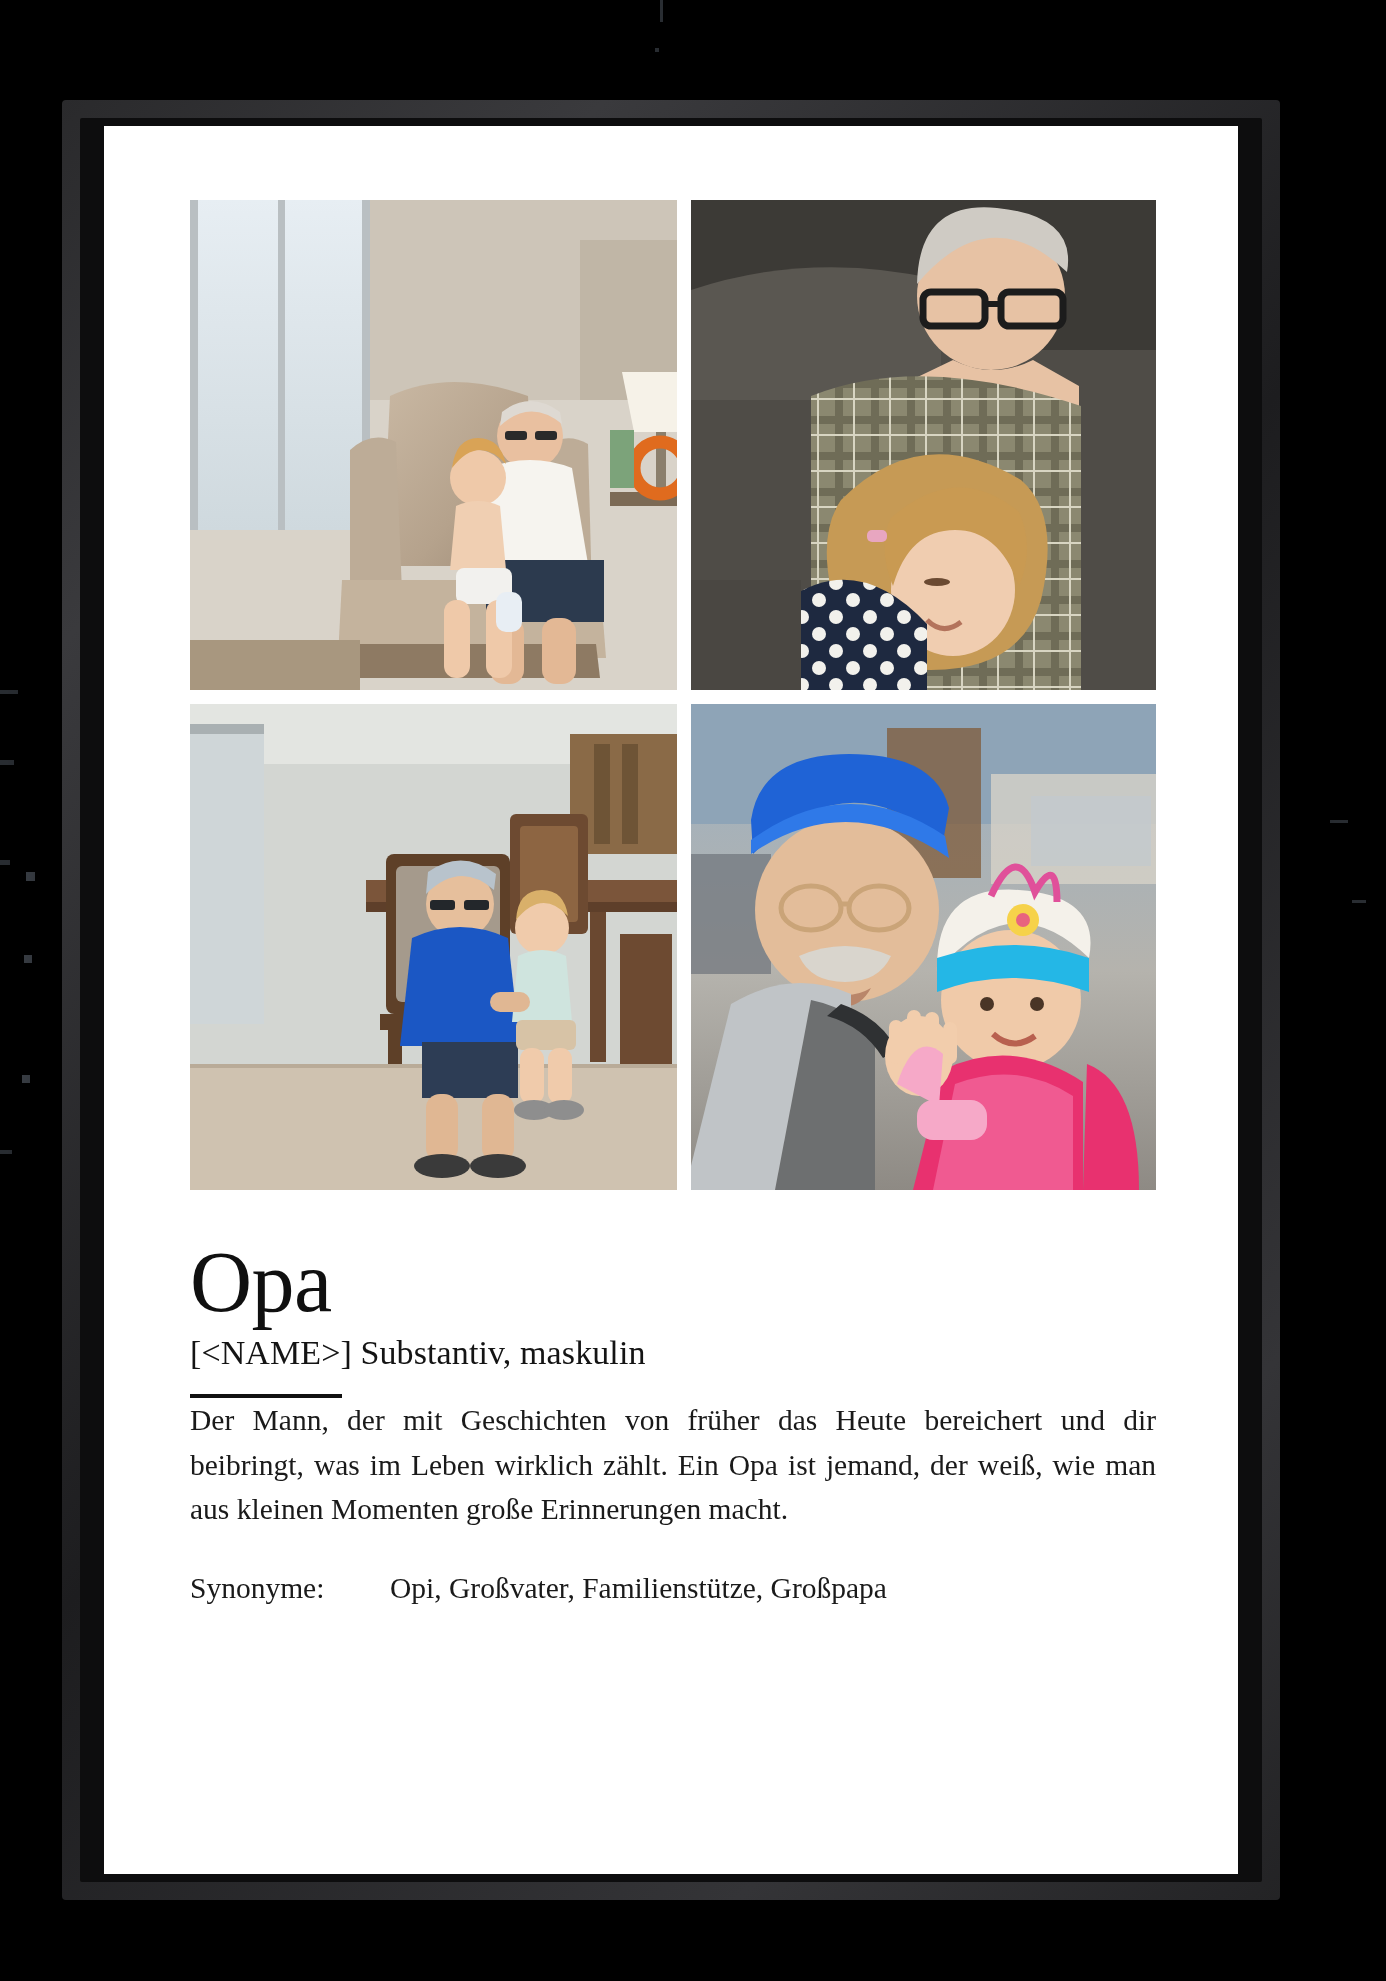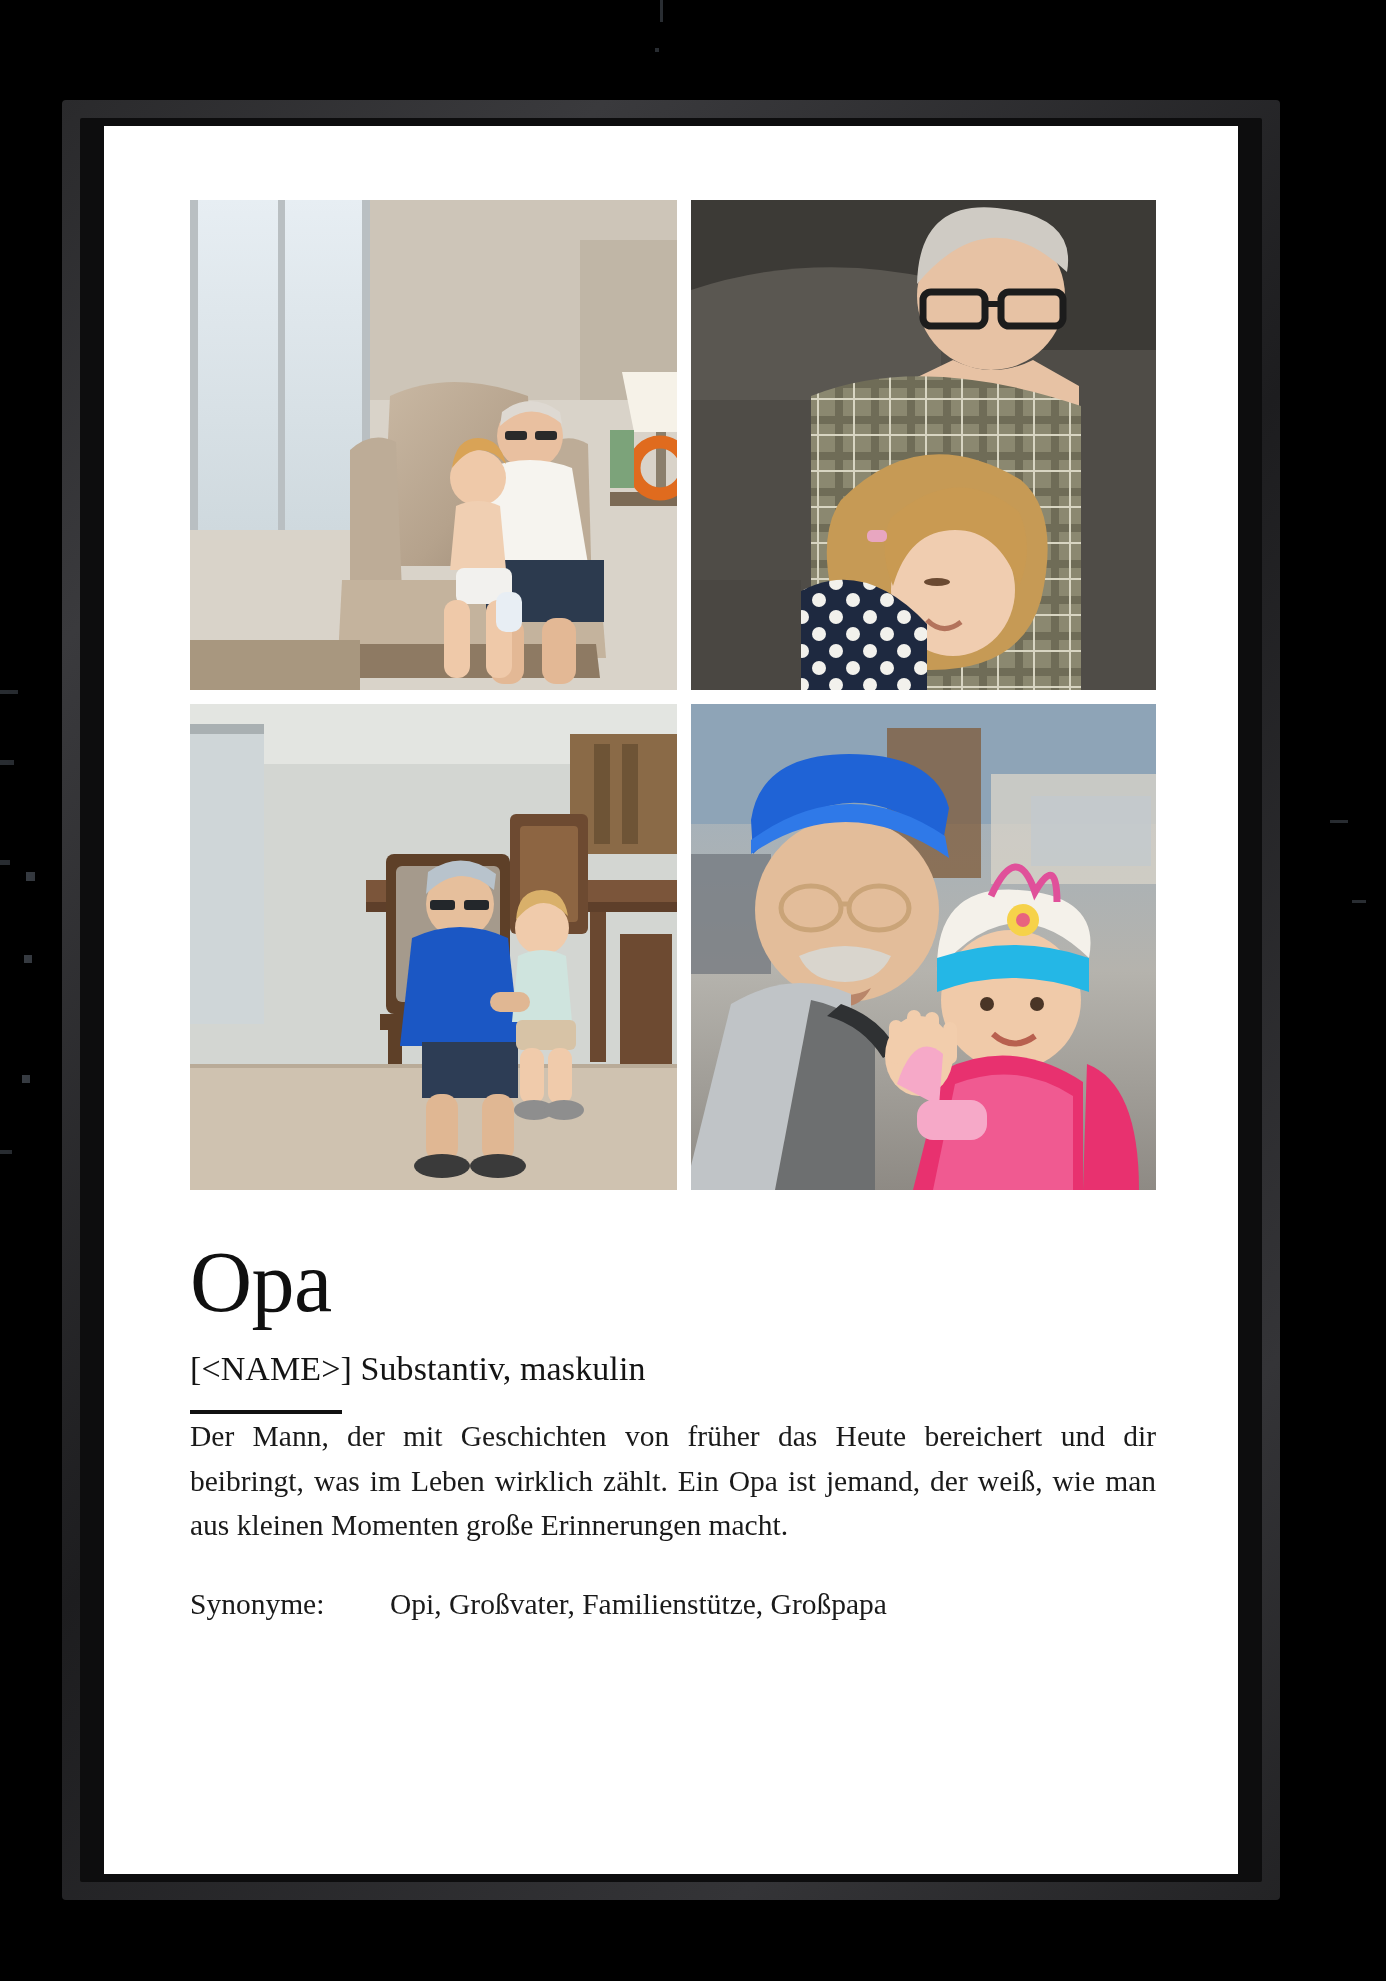--- a/index.html
+++ b/index.html
@@ -79,21 +79,21 @@
   .title-block { margin-top: 52px; }
   .word {
     font-family: "Liberation Serif", serif;
     font-size: 86px;
     line-height: 0.95;
     color: #101010;
     letter-spacing: -0.5px;
     font-weight: 400;
   }
   .pron {
-    margin-top: 26px;
+    margin-top: 10px;
     font-family: "Liberation Serif", serif;
     font-size: 34px;
     color: #141414;
     letter-spacing: 0.1px;
   }
   .rule {
     margin-top: 22px;
     width: 152px;
     height: 4px;
     background: #111111;

